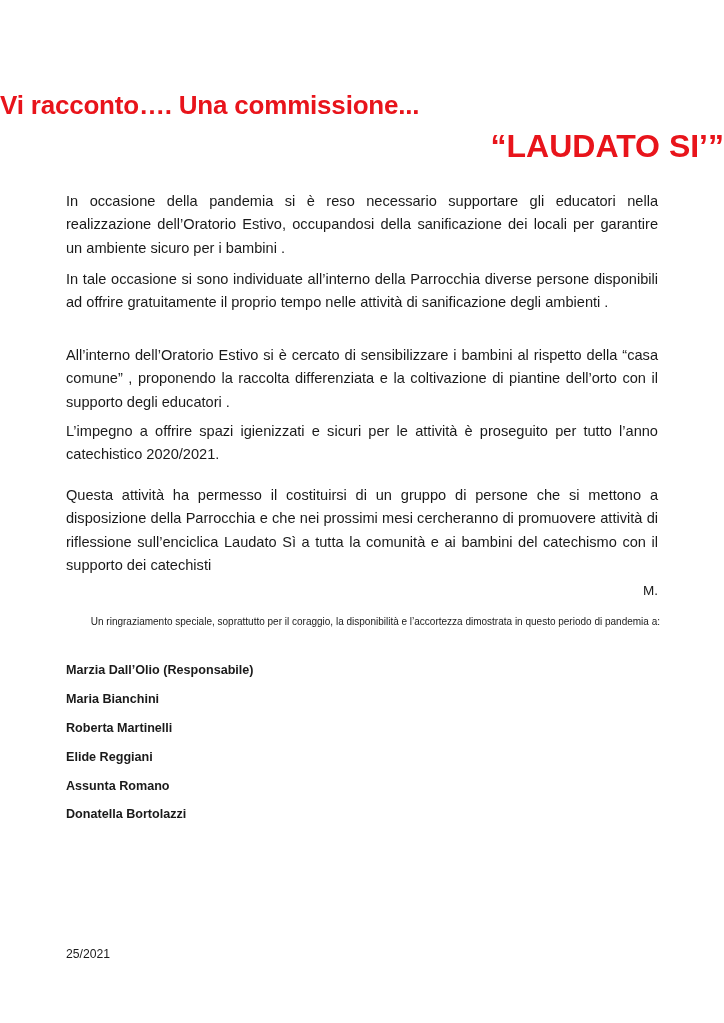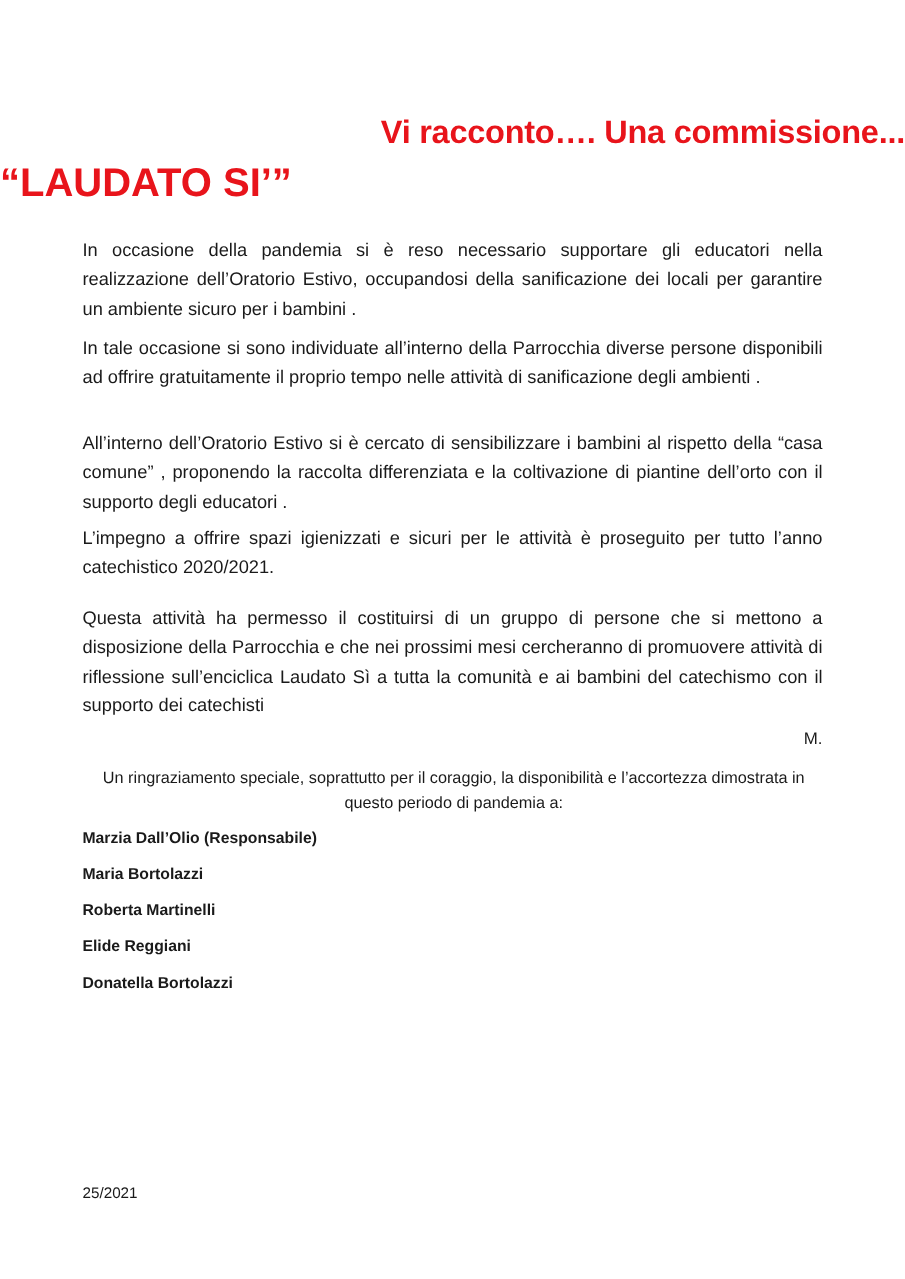--- a/index.html
+++ b/index.html
@@ -1,26 +1,26 @@
 <!DOCTYPE html>
 <html><head>
 <meta charset="utf-8">
 <style>
   html, body { margin: 0; padding: 0; background: #ffffff; }
   body { width: 724px; height: 1023px; position: relative; overflow: hidden;
          font-family: "Liberation Sans", "DejaVu Sans", sans-serif; color: #1a1a1a; }
-  .title1 { position: absolute; left: 0; width: 724px; top: 90px; text-align: right;
+  .title1 { position: absolute; left: 0; width: 724px; top: 90px; text-align: left;
             color: #e8141b; font-weight: bold; font-size: 26px; line-height: 30px; letter-spacing: -0.2px; }
-  .title2 { position: absolute; left: 0; width: 724px; top: 127px; text-align: left;
+  .title2 { position: absolute; left: 0; width: 724px; top: 127px; text-align: right;
             color: #e8141b; font-weight: bold; font-size: 32px; line-height: 38px; }
   .para { position: absolute; left: 66px; width: 592px; font-size: 14.6px; line-height: 23.3px;
           text-align: justify; text-align-last: left; }
   .sig { position: absolute; right: 66px; top: 583px; font-size: 13.5px; }
-  .thanks { position: absolute; left: 66px; width: 594px; top: 612px; font-size: 13px;
-            line-height: 20px; text-align: center; }
+  .thanks { position: absolute; left: 66px; width: 594px; top: 612px; font-size: 10px;
+            line-height: 20px; text-align: right; }
   .names { position: absolute; left: 66px; top: 660px; font-size: 12.6px; }
   .names div { height: 28.9px; line-height: 20px; font-weight: bold; }
   .footer { position: absolute; left: 66px; top: 947px; font-size: 12.2px; text-align: right; }
 </style>
 </head>
 <body>
 
 <div>
   <div class="title1">Vi racconto…. Una commissione...</div>
   <div class="title2">“LAUDATO SI’”</div>
@@ -30,20 +30,21 @@
   <p class="para" style="top:344px;margin:0;">All’interno dell’Oratorio Estivo si è cercato di sensibilizzare  i bambini al rispetto della “casa comune” , proponendo la raccolta differenziata e la coltivazione di piantine dell’orto con il supporto degli educatori .</p>
   <p class="para" style="top:420px;margin:0;">L’impegno a offrire spazi igienizzati e sicuri per le attività è proseguito per tutto l’anno catechistico 2020/2021.</p>
   <p class="para" style="top:484px;margin:0;">Questa attività ha permesso il costituirsi di un gruppo di persone che si mettono a disposizione della Parrocchia e che nei prossimi mesi cercheranno di promuovere attività di riflessione sull’enciclica Laudato Sì a tutta la comunità e ai bambini del catechismo con il supporto dei catechisti</p>
 
   <div class="sig">M.</div>
 
   <div class="thanks">Un ringraziamento speciale, soprattutto per il coraggio, la disponibilità e l’accortezza dimostrata in questo periodo di pandemia a:</div>
 
   <div class="names">
     <div>Marzia Dall’Olio (Responsabile)</div>
-    <div>Maria Bortolazzi</div>
+    <div>Maria Bianchini</div>
     <div>Roberta Martinelli</div>
     <div>Elide Reggiani</div>
+    <div>Assunta Romano</div>
     <div>Donatella Bortolazzi</div>
   </div>
 
   <div class="footer">25/2021</div>
 </div>
 
 </body></html>

